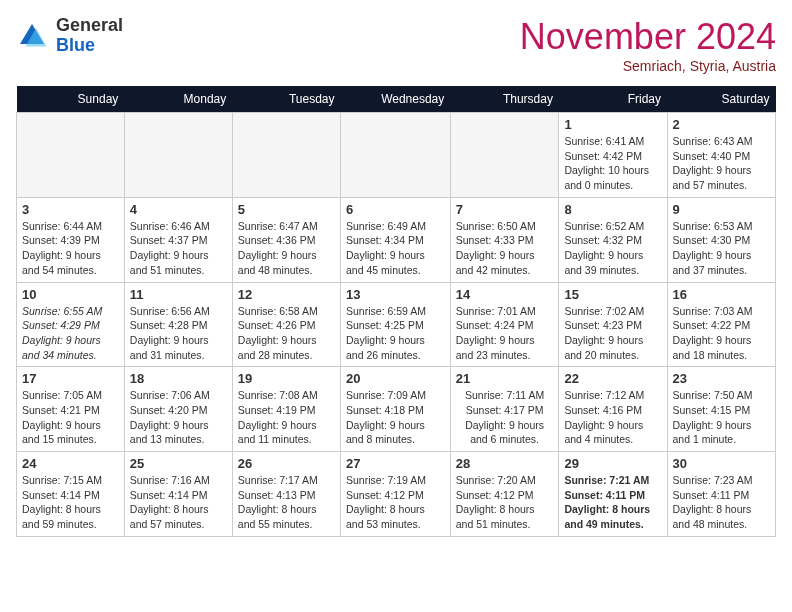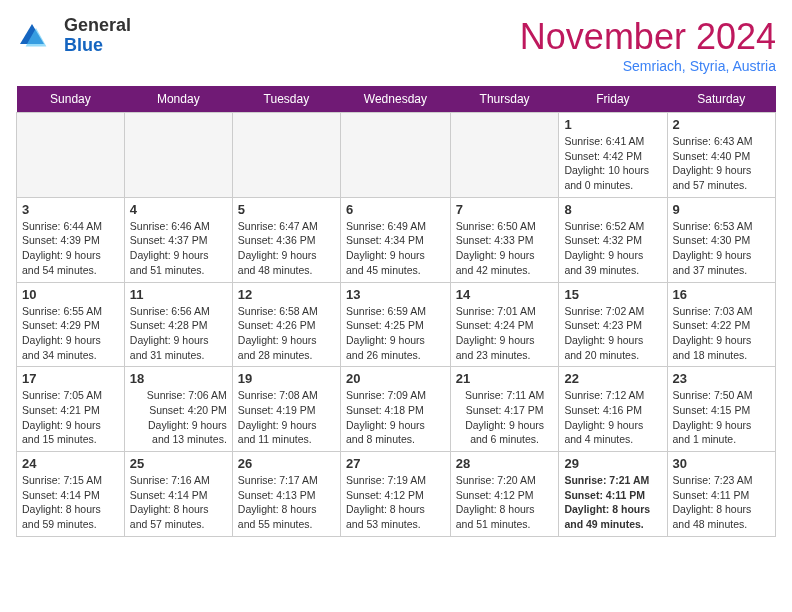--- a/index.html
+++ b/index.html
@@ -12,21 +12,21 @@
     }
     .header {
       display: flex;
       justify-content: space-between;
       align-items: flex-start;
       margin-bottom: 12px;
     }
     .logo {
       display: flex;
       align-items: center;
-      gap: 16px;
+      gap: 8px;
     }
     .logo-text {
       font-size: 18px;
       font-weight: bold;
       line-height: 1.1;
     }
     .logo-text .general { color: #333; }
     .logo-text .blue { color: #1565c0; }
     .logo-icon {
       width: 32px;
@@ -35,31 +35,31 @@
     .title-block {
       text-align: right;
     }
     .month-title {
       font-size: 36px;
       font-weight: 300;
       color: #be185d;
     }
     .location {
       font-size: 14px;
-      color: #3b82f6;
+      color: #7f1d1d;
     }
     table {
       width: 100%;
       border-collapse: collapse;
       font-size: 11px;
     }
     th {
-      background-color: #701a75;
+      background-color: #0f172a;
       color: #fff;
-      text-align: center;
+      text-align: right;
       padding: 6px 6px;
       font-size: 12px;
       font-weight: normal;
     }
     td {
       border: 1px solid #ccc;
       vertical-align: top;
       padding: 4px 5px;
       height: 80px;
       width: 113px;
@@ -184,21 +184,21 @@
           <div class="day-num">9</div>
           <div class="day-info" style="white-space: pre-line;">Sunrise: 6:53 AM
 Sunset: 4:30 PM
 Daylight: 9 hours
 and 37 minutes.</div>
         </td>
       </tr>
       <tr>
         <td>
           <div class="day-num">10</div>
-          <div class="day-info" style="white-space: pre-line;">Sunrise: 6:55 AM
+          <div class="day-info" style="white-space: pre-line; font-style: italic;">Sunrise: 6:55 AM
 Sunset: 4:29 PM
 Daylight: 9 hours
 and 34 minutes.</div>
         </td>
         <td>
           <div class="day-num">11</div>
           <div class="day-info" style="white-space: pre-line;">Sunrise: 6:56 AM
 Sunset: 4:28 PM
 Daylight: 9 hours
 and 31 minutes.</div>
@@ -242,21 +242,21 @@
       <tr>
         <td>
           <div class="day-num">17</div>
           <div class="day-info" style="white-space: pre-line;">Sunrise: 7:05 AM
 Sunset: 4:21 PM
 Daylight: 9 hours
 and 15 minutes.</div>
         </td>
         <td>
           <div class="day-num">18</div>
-          <div class="day-info" style="white-space: pre-line; text-align: right;">Sunrise: 7:06 AM
+          <div class="day-info" style="white-space: pre-line;">Sunrise: 7:06 AM
 Sunset: 4:20 PM
 Daylight: 9 hours
 and 13 minutes.</div>
         </td>
         <td>
           <div class="day-num">19</div>
           <div class="day-info" style="white-space: pre-line;">Sunrise: 7:08 AM
 Sunset: 4:19 PM
 Daylight: 9 hours
 and 11 minutes.</div>

